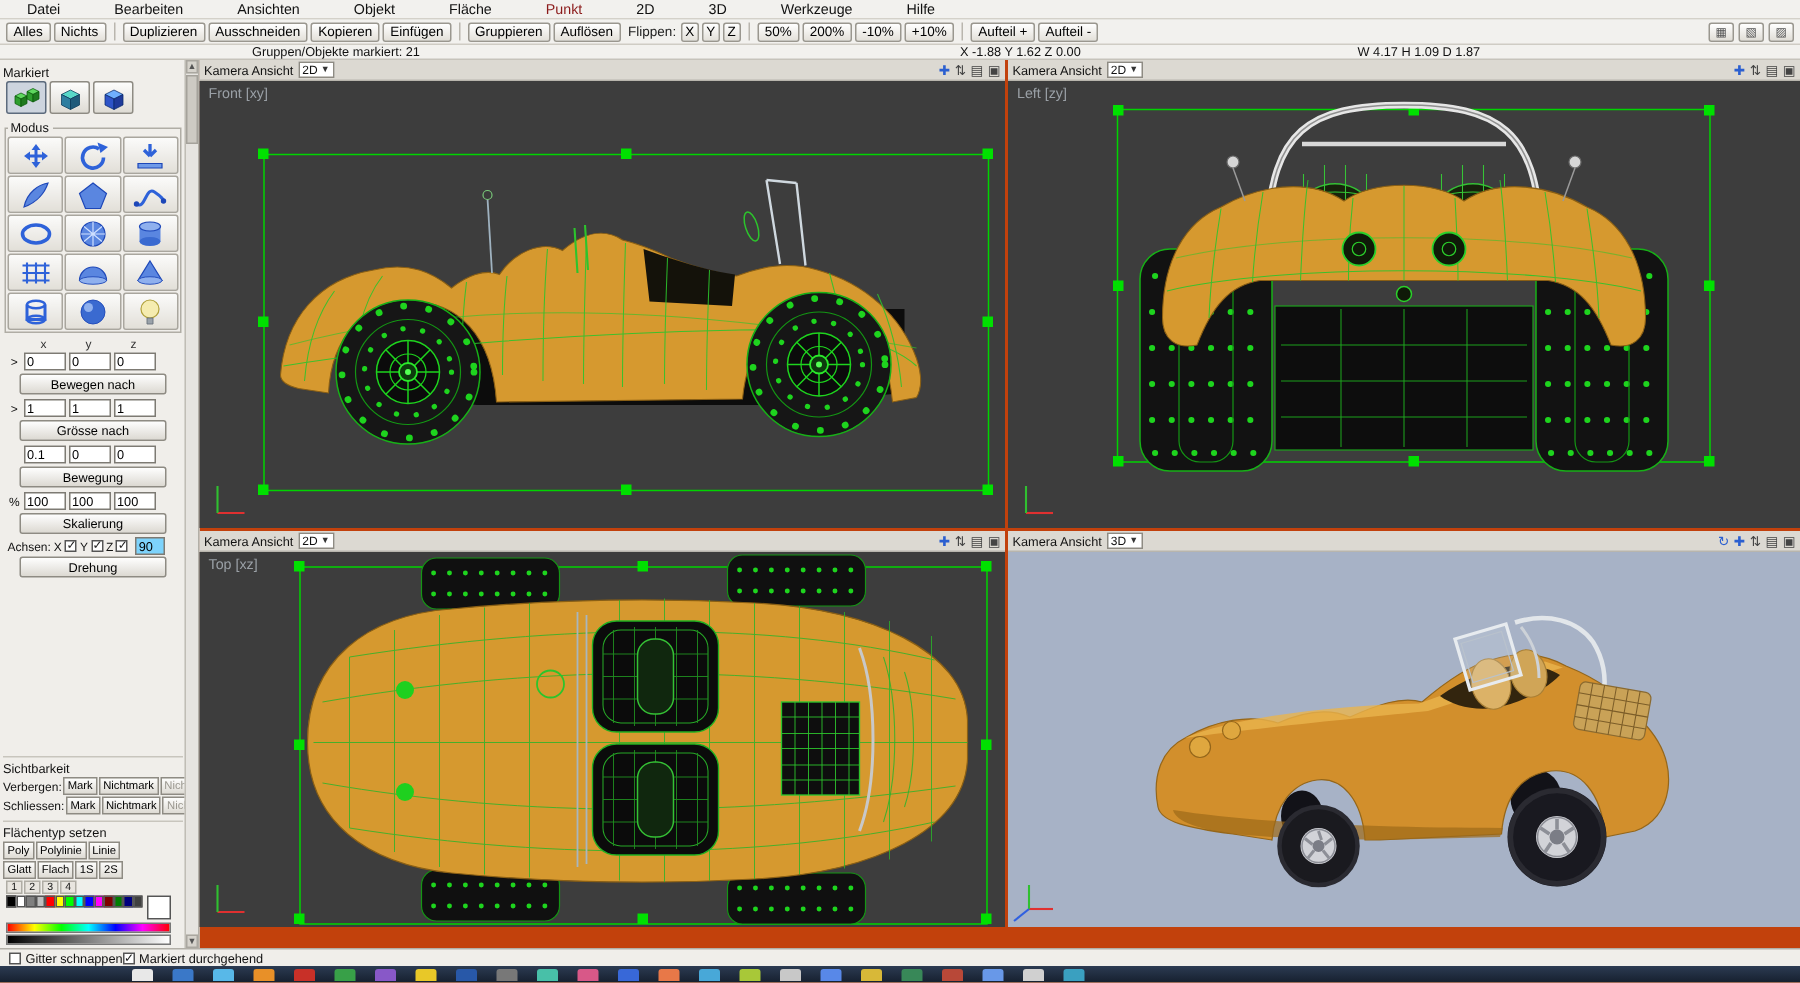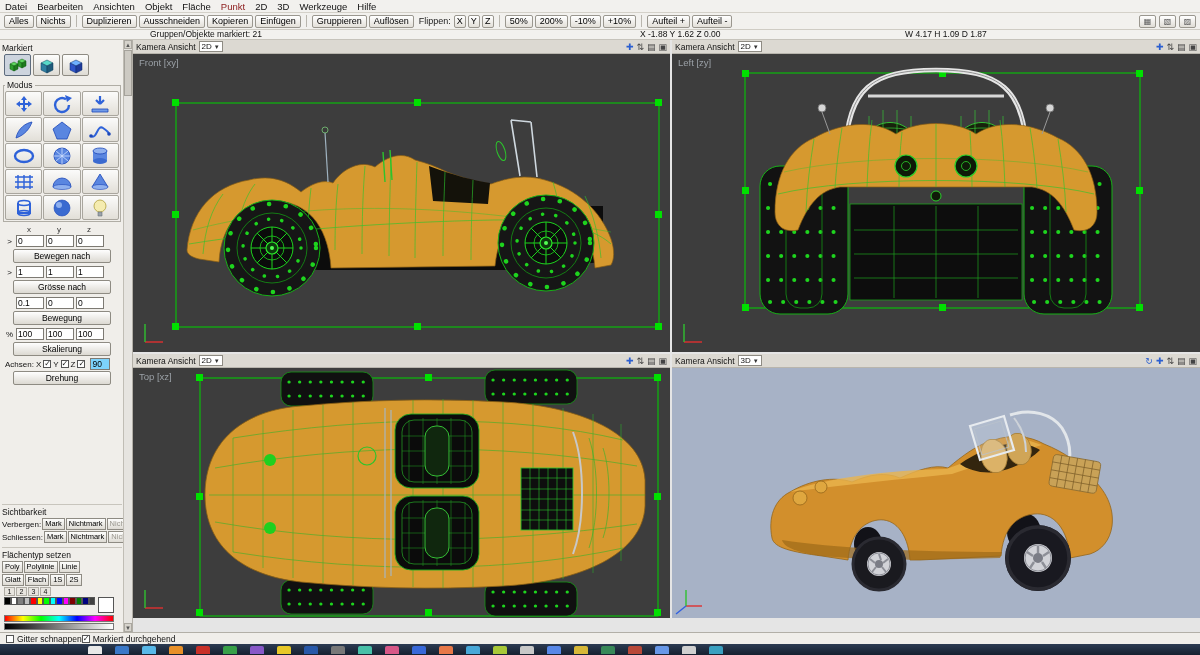--- a/index.html
+++ b/index.html
@@ -13,39 +13,39 @@
   .appicon{width:9px;height:9px;border:1px solid #555;
     background:conic-gradient(#d93a2e 0 25%,#2f54c8 25% 50%,#2c9a38 50% 75%,#e0c22c 75%)}
   .title-text{flex:1;white-space:nowrap;overflow:hidden}
   .wbtns{display:flex;gap:2px}
   .wbtn{width:16px;height:10px;border:1px solid #5c6b7c;border-radius:2px;font-size:7px;line-height:8px;
     text-align:center;background:linear-gradient(#f4f8fb,#c2cfdc);color:#222}
   .wbtn.close{background:linear-gradient(#ef9a84,#c23c24);color:#fff}
 
   
   .menubar{height:13px;flex:0 0 13px;display:flex;align-items:center;background:#f2f1ee;border-bottom:1px solid #d4d1c9;font-size:9.5px}
-  .menu-item{padding:0 5px;cursor:default}
+  .menu-item{padding:0 18px;cursor:default}
   .menubar span.menu-item:nth-of-type(6){color:#8b1a1a}
 
   
   .toolbar{height:17px;flex:0 0 17px;display:flex;align-items:center;gap:3px;padding:0 4px;background:#f2f1ee;border-bottom:1px solid #cfccc4}
   .tb-group{display:inline-flex;gap:2px}
   .tbtn{border:1px solid #9a978f;border-radius:2px;background:linear-gradient(#ffffff,#e3e0d9);
     font-size:9px;height:13px;line-height:11px;padding:0 4px;font-family:Liberation Sans, sans-serif}
   .tbtn.ax{padding:0 2px;min-width:12px}
   .tb-sep{width:1px;height:12px;background:#b9b6ae;margin:0 2px}
   .tb-label{font-size:9px;color:#222;margin-left:2px}
   .flex-sp{flex:1}
   .mini-btn{width:17px;height:13px;border:1px solid #9a978f;border-radius:2px;background:linear-gradient(#fff,#e0ddd6);
     font-size:8px;line-height:11px;text-align:center;color:#555}
 
   
   .statusrow{height:10px;flex:0 0 10px;position:relative;background:#f2f1ee;border-bottom:1px solid #c6c3bb;font-size:8.5px}
   .statusrow span{position:absolute;top:-1px;white-space:nowrap}
-  .st-sel{left:150px}.st-xyz{left:640px}.st-whd{left:905px}
+  .st-sel{left:168px}.st-xyz{left:640px}.st-whd{left:905px}
 
   
   .main{flex:1;display:flex;min-height:0}
 
   
   .sidebar{width:133px;flex:0 0 133px;background:#f0eeea;border-right:1px solid #b2afa7;position:relative;
     display:flex;flex-direction:column;font-size:9px;padding:2px 10px 0 2px;overflow:hidden}
   .sb-label{font-size:8.5px;margin:1px 0}
   .sel-icons{display:flex;gap:2px;margin:0 0 3px 2px}
   .sel-btn{width:27px;height:22px;border:1px solid #8e8b83;border-radius:2px;background:linear-gradient(#fdfdfc,#dedbd4);
@@ -83,21 +83,21 @@
   .cur-color{width:16px;height:16px;border:1px solid #555;background:#fff}
   .hue-bar{height:7px;margin-top:2px;width:110px;background:linear-gradient(90deg,#f00,#ff0,#0f0,#0ff,#00f,#f0f,#f00);border:1px solid #777}
   .gray-bar{height:7px;margin-top:1px;width:110px;background:linear-gradient(90deg,#000,#fff);border:1px solid #777}
   .sb-scroll{position:absolute;right:0;top:0;bottom:0;width:9px;background:#e6e4e0;border-left:1px solid #c0bdb5;font-size:6px;color:#555;text-align:center}
   .sb-scroll .arr{height:9px;line-height:9px;background:#d6d3cc;border:1px solid #aaa7a0}
   .sb-scroll .thumb{height:46px;background:#cdcac3;border:1px solid #a5a29b;margin-top:1px}
   .sb-scroll .arr.bottom{position:absolute;bottom:0;left:0;right:0}
   .sb-spacer{flex:1}
 
   
-  .viewgrid{flex:1;display:grid;grid-template-columns:537px 528px;grid-template-rows:312px 264px;gap:2px;background:#e5e5e5}
+  .viewgrid{flex:1;display:grid;grid-template-columns:537px 528px;grid-template-rows:312px 264px;gap:2px;background:#c2410c}
   .viewport{display:flex;flex-direction:column;min-height:0}
   .vp-header{height:14px;flex:0 0 14px;display:flex;align-items:center;gap:3px;background:#dcd9d2;padding:0 3px;font-size:8.5px;border-bottom:1px solid #b8b5ad}
   .vp-dd{display:inline-flex;align-items:center;border:1px solid #8e8b83;background:#fff;height:11px;padding:0 2px;font-size:8px;gap:2px}
   .dd-arrow{font-size:6px;color:#333}
   .vp-ico{font-size:9px;line-height:12px;color:#444}
   .vp-ico.blue{color:#2b5fd0}
   .vp-canvas{flex:1;position:relative;background:#3d3d3d;overflow:hidden}
   .vp-canvas.persp{background:#a7b2c6}
   .vp-label{position:absolute;top:3px;left:6px;color:#9aa0a6;font-size:9.5px;z-index:2}
   .cv{position:absolute;inset:0;width:100%;height:100%}

